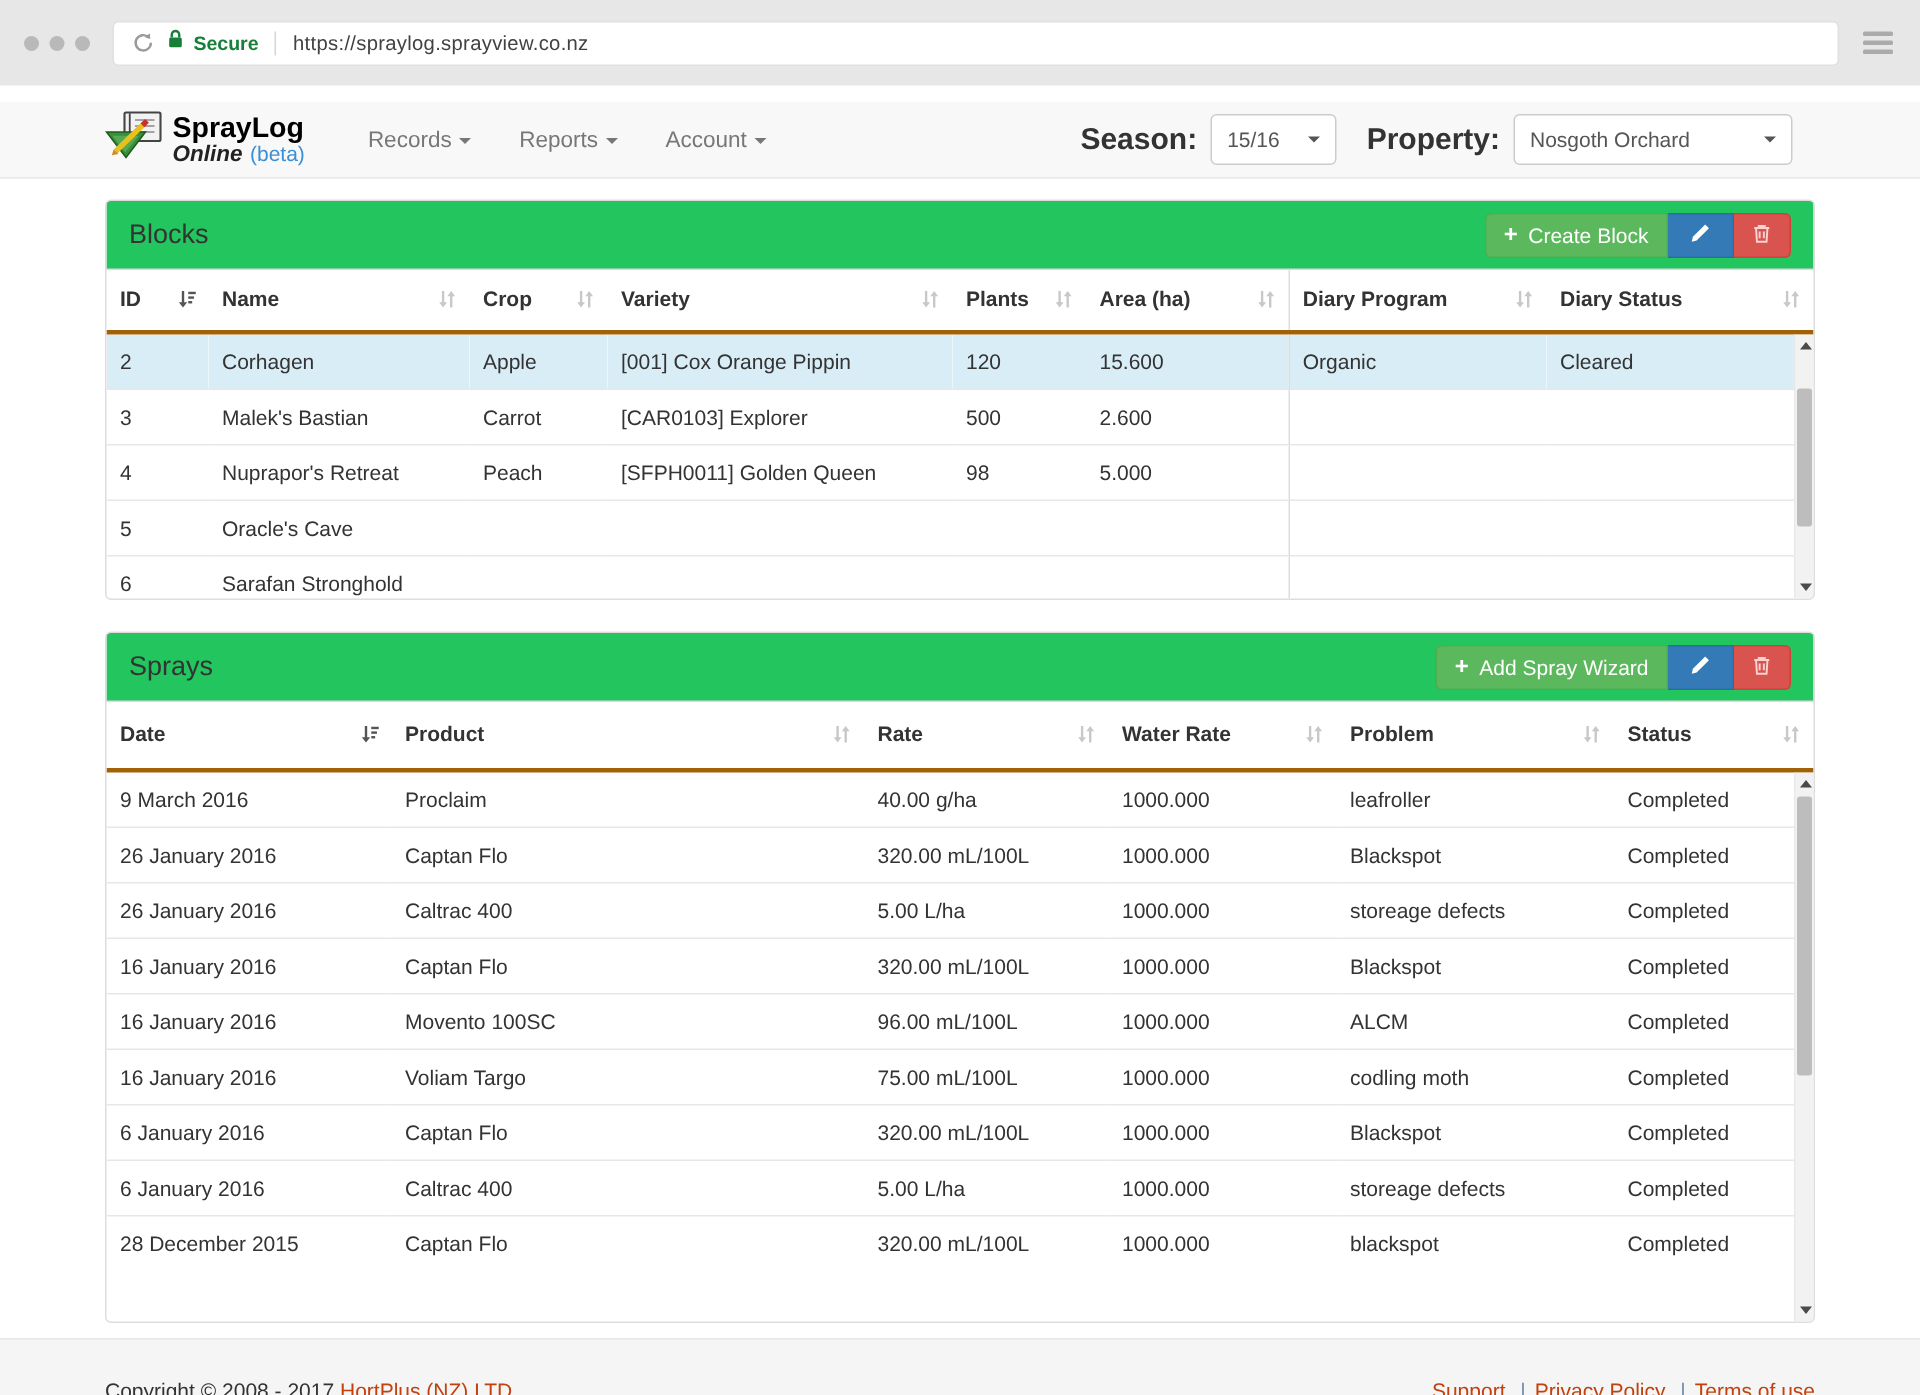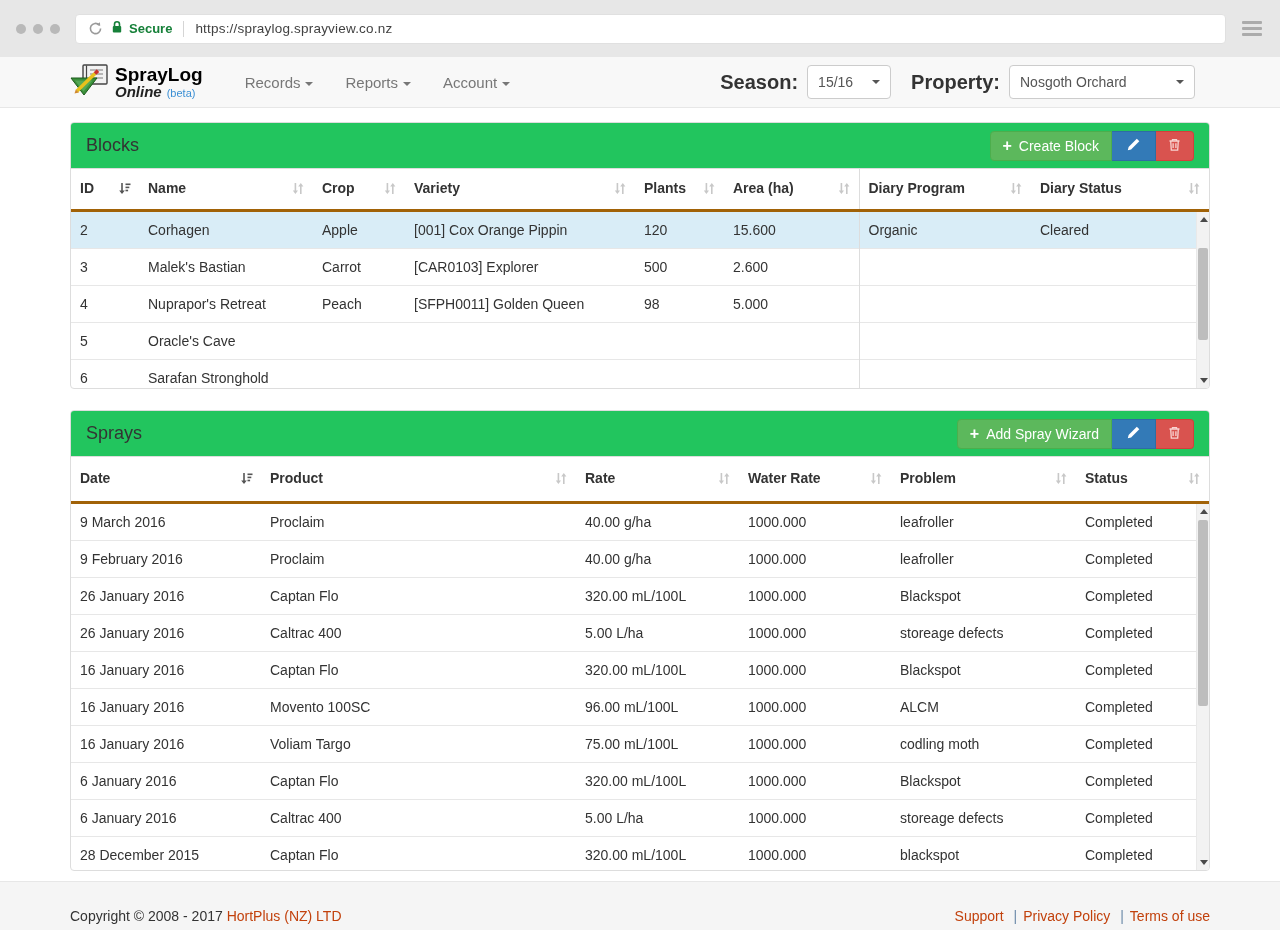--- a/index.html
+++ b/index.html
@@ -12,27 +12,27 @@
   .addr{flex:1;height:30px;background:#fff;border:1px solid #e0e0e0;border-radius:4px;margin:0 16px 0 15px;display:flex;align-items:center;padding:0 12px;box-sizing:border-box;}
   .refresh{display:flex;align-items:center;margin-right:8px;}
   .secure{color:#168039;font-size:13px;font-weight:bold;margin-left:6px;}
   .addr-sep{width:1px;height:16px;background:#d5d5d5;margin:0 11px;}
   .url{color:#424242;font-size:13.5px;letter-spacing:.2px;}
   .burger{margin-right:18px;display:flex;flex-direction:column;gap:3px;cursor:pointer;}
   .burger span{width:20px;height:3px;background:#ababab;border-radius:1px;}
 
   
   .navbar{height:50px;background:#f8f8f8;border-bottom:1px solid #e7e7e7;}
-  .nav-inner{width:1140px;margin:0 auto;height:100%;display:flex;align-items:center;}
+  .nav-inner{width:1140px;margin:11px auto;height:100%;display:flex;align-items:center;}
   .brand{display:flex;align-items:center;gap:5px;}
   .brand-text{line-height:1;}
   .brand-name{font-size:19px;font-weight:bold;color:#000;display:block;}
   .brand-line2{display:flex;align-items:baseline;gap:5px;}
   .brand-sub{font-size:15px;font-style:italic;font-weight:bold;color:#222;}
-  .brand-beta{font-size:11px;color:#3b8fd4;}
+  .brand-beta{font-size:14px;color:#3b8fd4;}
   .nav-menus{display:flex;margin-left:26px;}
   .nav-item{color:#777;font-size:15px;padding:0 16px;cursor:pointer;white-space:nowrap;}
   .caret{display:inline-block;width:0;height:0;border-top:4px solid #777;border-left:4px solid transparent;border-right:4px solid transparent;margin-left:5px;vertical-align:middle;}
   .nav-right{margin-left:auto;display:flex;align-items:center;margin-right:15px;}
   .ctl-label{font-weight:bold;color:#333;font-size:20px;margin-right:9px;}
   .ctl-label.second{margin-left:20px;}
   .select{height:34px;border:1px solid #ccc;border-radius:4px;background:#fff;display:flex;align-items:center;padding:0 10px;color:#555;font-size:14px;box-sizing:border-box;cursor:pointer;}
   .select .caret{border-top-color:#555;margin-left:auto;}
   .select.season{width:84px;}
   .select.property{width:186px;}
@@ -514,28 +514,20 @@
 
             <tr>
               <td>9 March 2016</td>
               <td>Proclaim</td>
               <td>40.00 g/ha</td>
               <td>1000.000</td>
               <td>leafroller</td>
               <td>Completed</td>
             </tr>
 
-            <tr>
-              <td>9 February 2016</td>
-              <td>Proclaim</td>
-              <td>40.00 g/ha</td>
-              <td>1000.000</td>
-              <td>leafroller</td>
-              <td>Completed</td>
-            </tr>
 
             <tr>
               <td>26 January 2016</td>
               <td>Captan Flo</td>
               <td>320.00 mL/100L</td>
               <td>1000.000</td>
               <td>Blackspot</td>
               <td>Completed</td>
             </tr>
 

